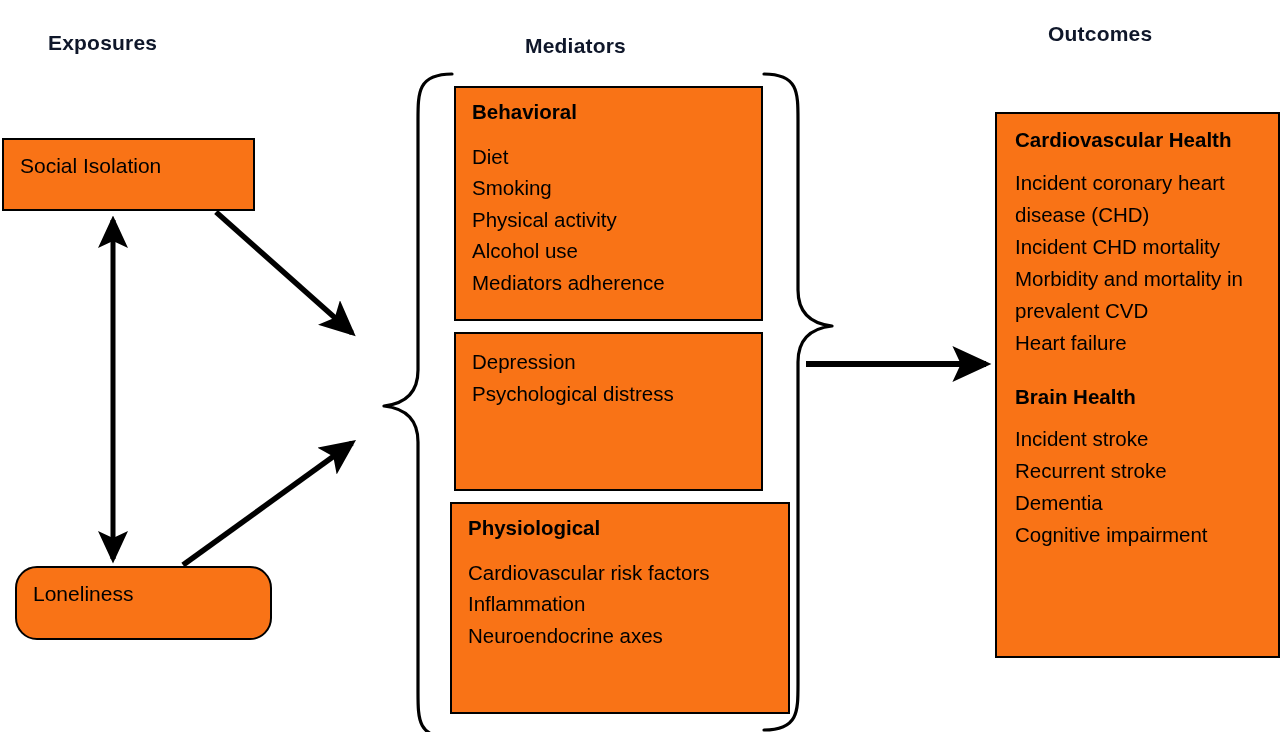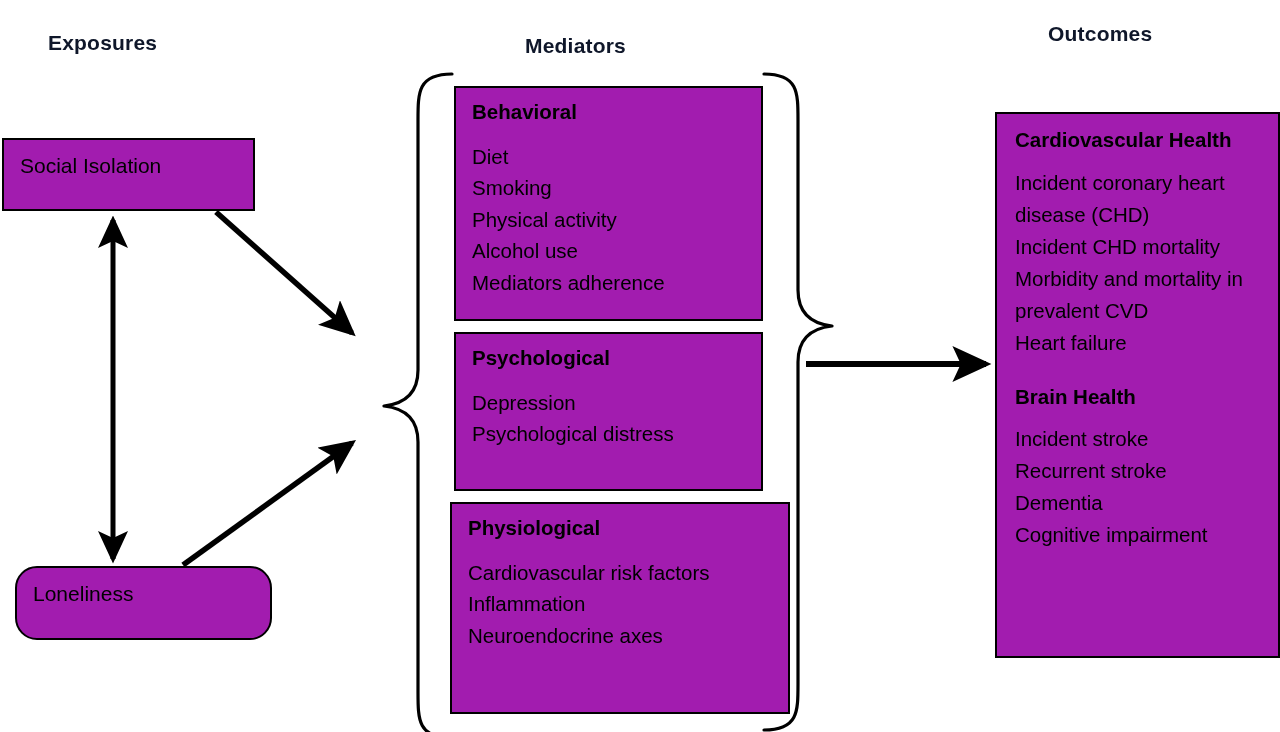--- a/index.html
+++ b/index.html
@@ -30,21 +30,21 @@
     color: #0f172a;
   }
   #hdr-exposures { left: 48px;  top: 31px; }
   #hdr-mediators { left: 525px; top: 34px; }
   #hdr-outcomes  { left: 1032px; top: 22px; margin-left: 16px; }
 
   
   .box {
     position: absolute;
     border: 2.5px solid #000;
-    background: #a21caf;
+    background: #f97316;
     box-sizing: border-box;
   }
   .exposure-box {
     display: flex;
     align-items: flex-start;
     padding-top: 14px;
     padding-left: 16px;
   }
   .exposure-label {
     font-weight: normal;
@@ -129,21 +129,20 @@
     <ul class="item-list">
       <li>Diet</li>
       <li>Smoking</li>
       <li>Physical activity</li>
       <li>Alcohol use</li>
       <li>Mediators adherence</li>
     </ul>
   </div>
 
   <div class="box mediator-box" id="box-psychological">
-    <div class="group-title">Psychological</div>
     <ul class="item-list">
       <li>Depression</li>
       <li>Psychological distress</li>
     </ul>
   </div>
 
   <div class="box mediator-box" id="box-physiological">
     <div class="group-title">Physiological</div>
     <ul class="item-list">
       <li>Cardiovascular risk factors</li>

